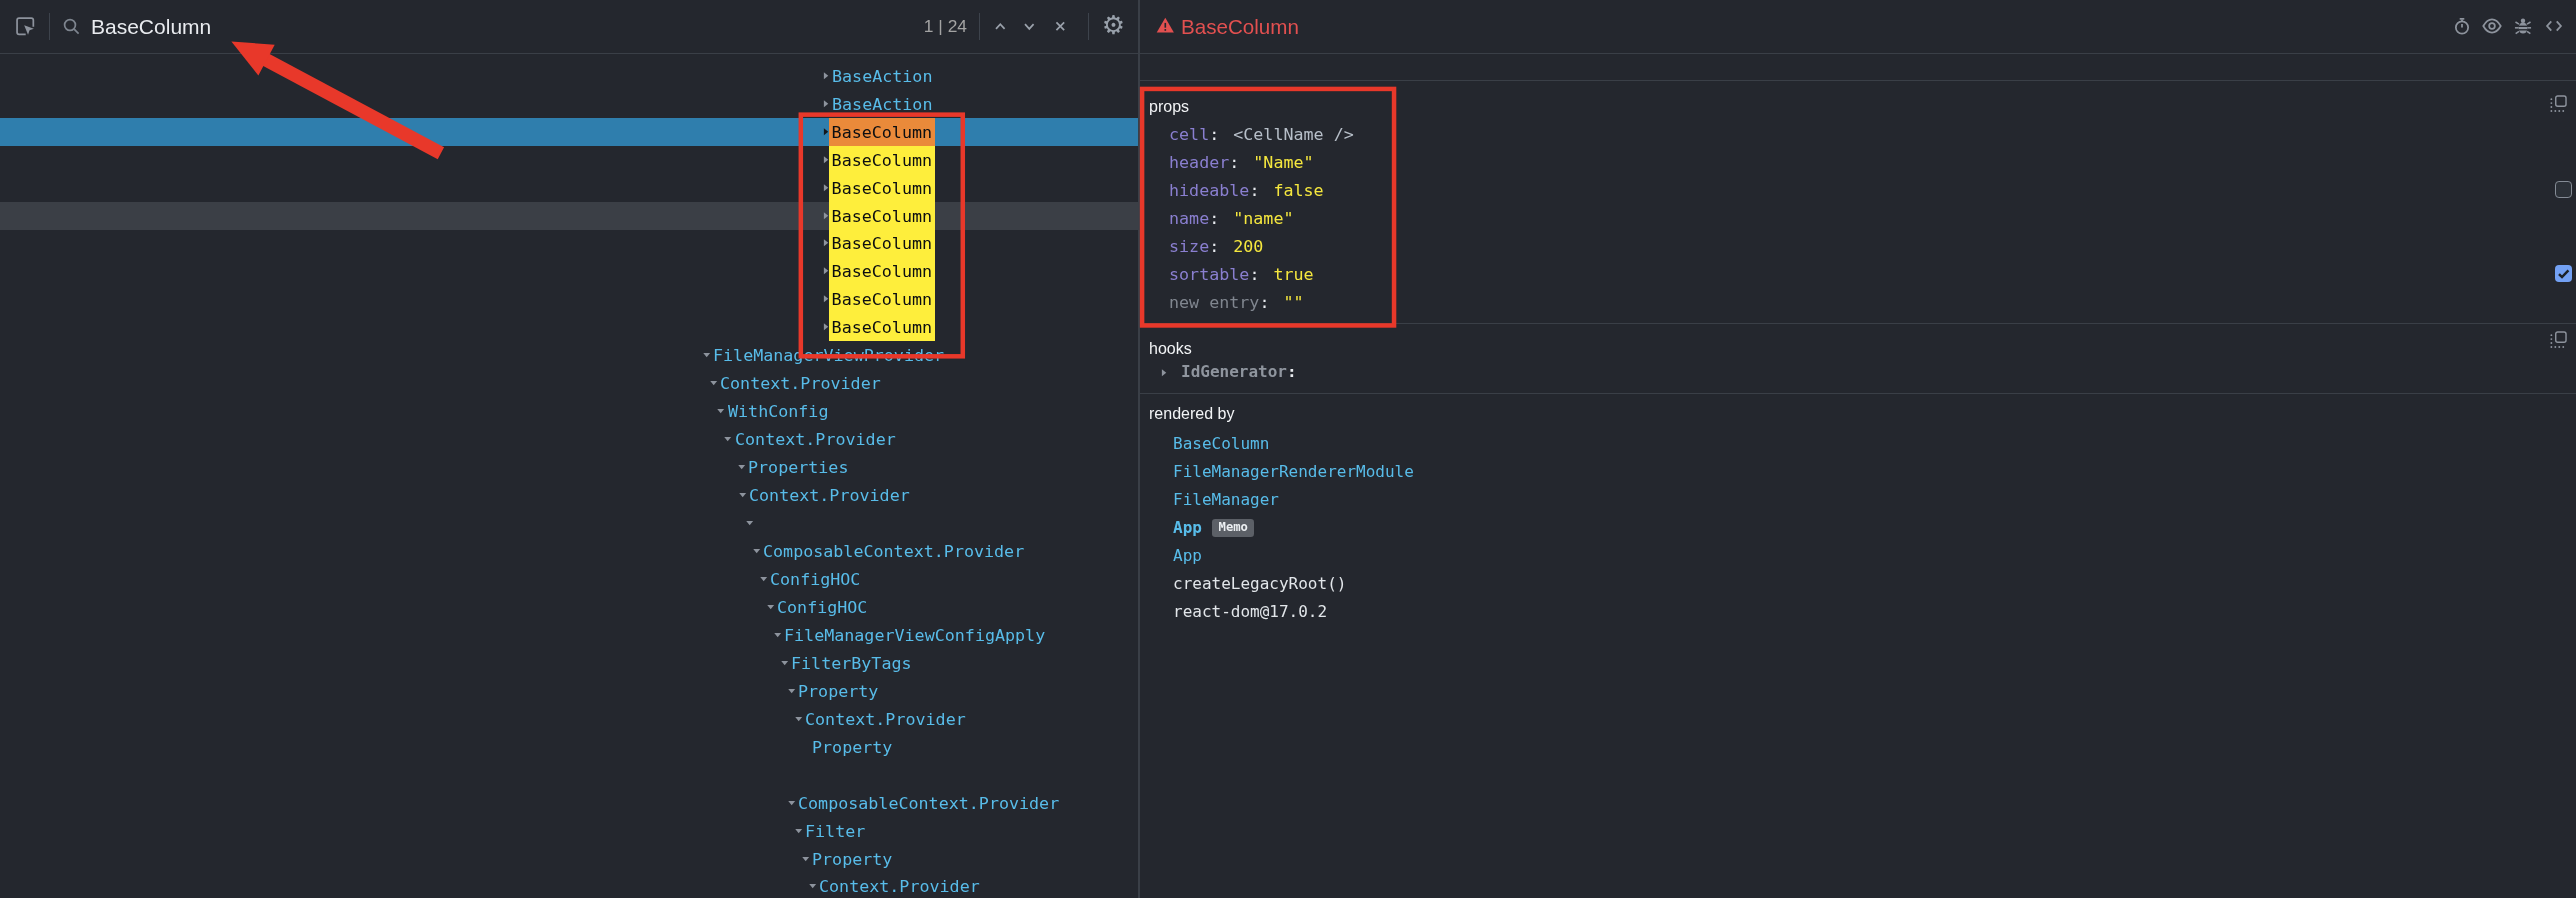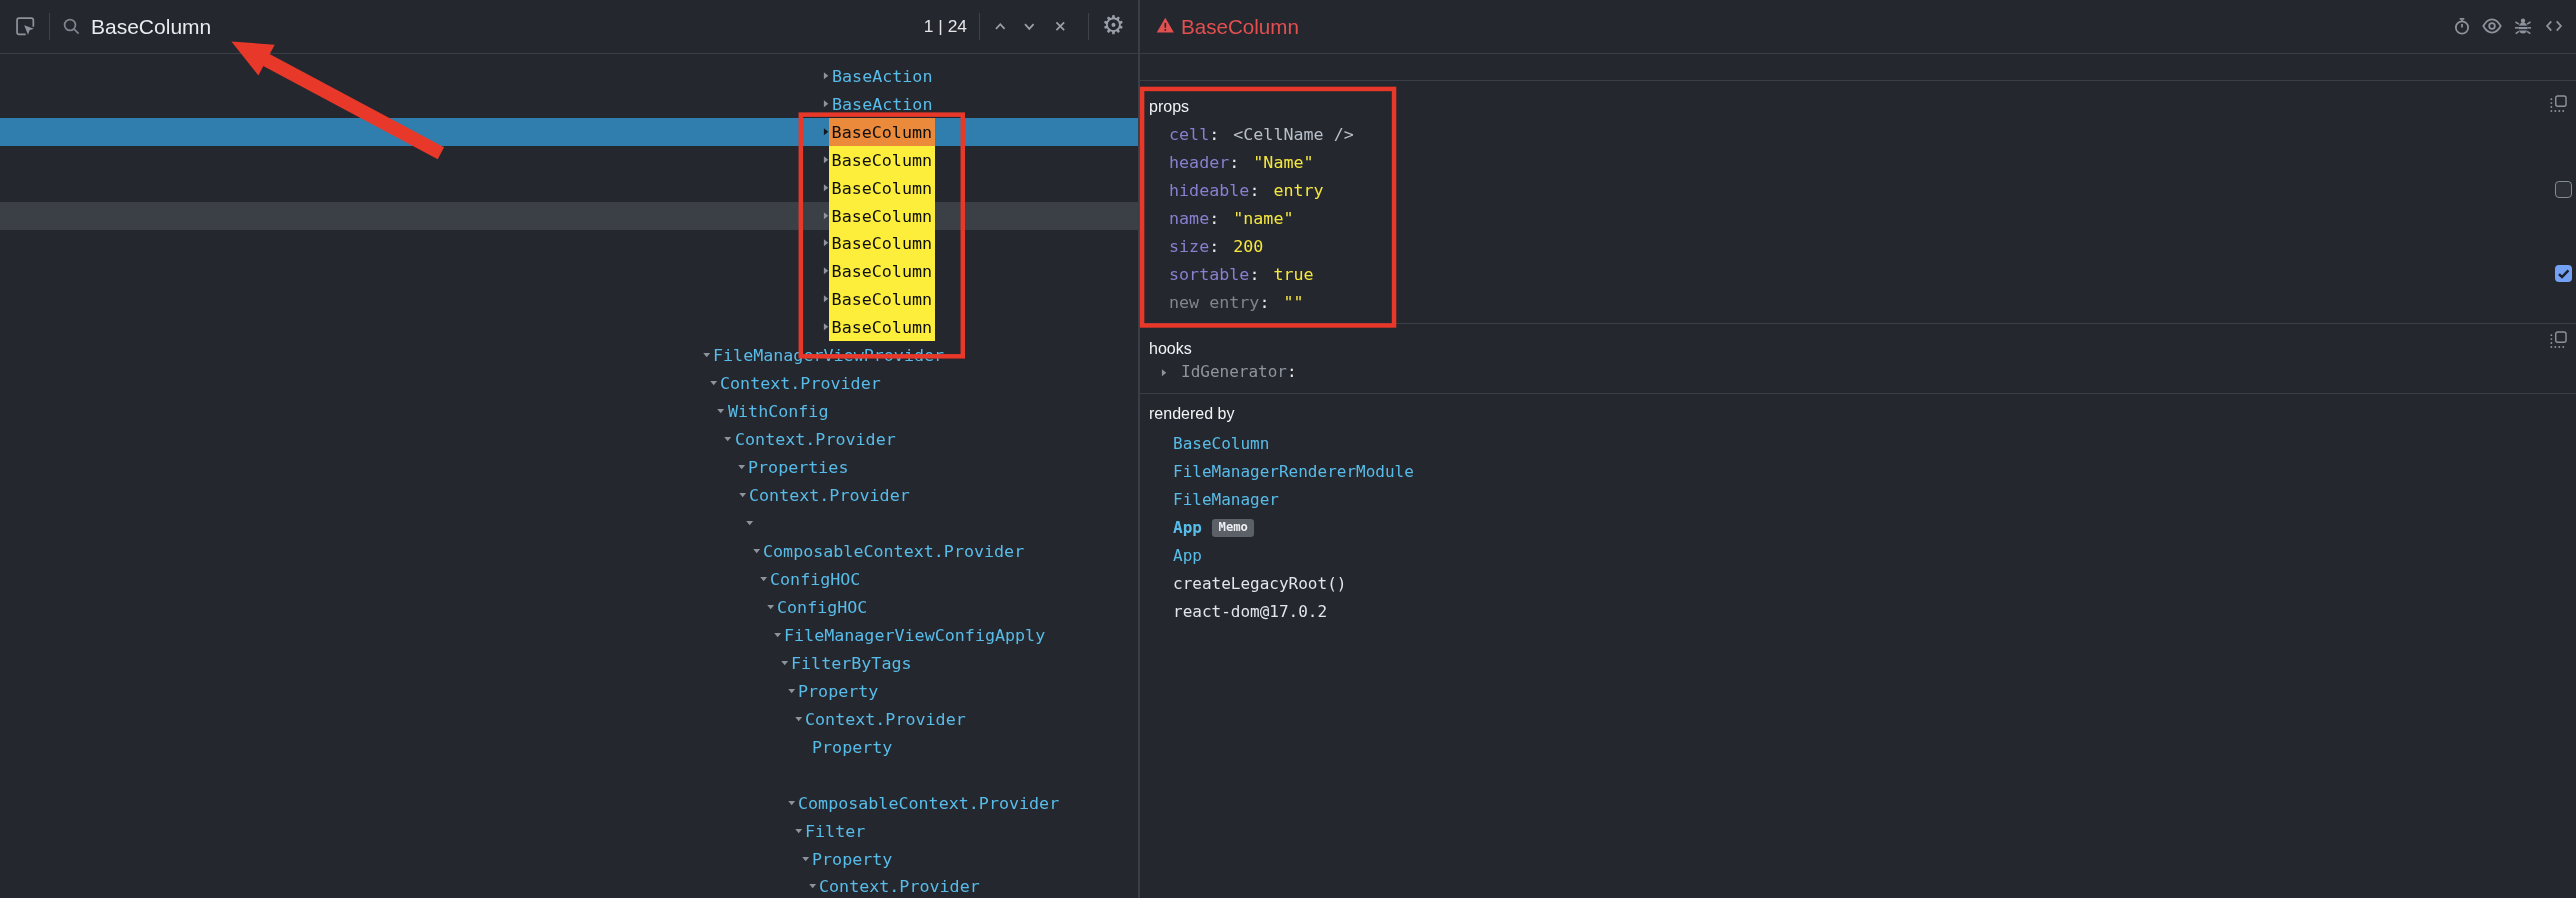--- a/index.html
+++ b/index.html
@@ -6,21 +6,21 @@
   .app{position:relative;width:2576px;height:899px;background:#24272e;overflow:hidden;
        font-family:"Liberation Sans",sans-serif;color:#eef0f3;}
   .abs{position:absolute;}
   
   .hline{position:absolute;height:1.3px;background:#3a3f47;}
   .vsep{position:absolute;width:1.3px;background:#3d434c;}
   .vdivider{position:absolute;left:1138px;top:0;width:1.9px;height:899px;background:#3a3f47;cursor:col-resize;}
   .searchtext{position:absolute;left:91px;top:13.5px;height:26px;line-height:26px;
               font-size:21px;color:#e9ebef;white-space:pre;}
   .count{position:absolute;left:874px;top:14px;width:93px;height:24.4px;line-height:24.4px;
-         text-align:right;font-size:17.4px;color:#e5e5e5;white-space:pre;}
+         text-align:right;font-size:17.4px;color:#a3a3a3;white-space:pre;}
   .gear{position:absolute;left:1098px;top:8.4px;width:31px;height:35px;line-height:35px;text-align:center;
         font-size:26px;color:#98a0aa;font-family:"DejaVu Sans",sans-serif;}
   .rtitle{position:absolute;left:1181px;top:13.5px;height:26px;line-height:26px;font-size:20.6px;color:#e25050;}
   .iconbtn{position:absolute;cursor:pointer;}
   
   .tree{position:absolute;left:0;top:54px;width:1138px;height:845px;overflow:hidden;}
   .trow{position:absolute;left:0;width:1138px;height:28px;cursor:pointer;}
   .trow.sel{background:#2f7ead;}
   .trow.hov{background:#3b3f46;}
   .tarrow{position:absolute;top:6.1px;width:15.4px;height:15.4px;}
@@ -32,21 +32,21 @@
   .right{position:absolute;left:1140px;top:0;width:1436px;height:899px;overflow:hidden;}
   .sectitle{position:absolute;left:9px;height:24.4px;line-height:24.4px;font-size:16px;color:#f2f4f6;}
   .prow{position:absolute;left:0;width:1436px;height:28px;line-height:28px;
         font-size:16.7px;font-family:"DejaVu Sans Mono",monospace;white-space:pre;}
   .pkey{color:#8a7fd0;} .pkey.muted{color:#80868f;}
   .pcolon{color:#e8ebef;}
   .pval{margin-left:14px;}
   .v-string,.v-primitive{color:#f5e73e;}
   .v-element{color:#b7bfc9;}
   .hookrow{position:absolute;height:28px;line-height:28px;font-size:16px;
-           font-family:"DejaVu Sans Mono",monospace;white-space:pre;}
+           font-family:"DejaVu Sans Mono",monospace;white-space:pre;font-weight:bold;}
   .hooklabel{color:#8f959e;} .hookcolon{color:#e8ebef;}
   .ritem{position:absolute;left:33px;height:28px;line-height:28px;font-size:16px;
          font-family:"DejaVu Sans Mono",monospace;white-space:pre;color:#e2e6ea;}
   .ritem.link{color:#58bce9;cursor:pointer;}
   .badge{display:inline-block;margin-left:10.3px;padding:0.6px 6.4px;border-radius:3.2px;background:#5c6067;
          color:#eceff2;font-size:12.2px;line-height:17.4px;vertical-align:1.9px;
          font-family:"DejaVu Sans Mono",monospace;}
   .checkbox{position:absolute;width:17.4px;height:17.4px;border-radius:3.9px;cursor:pointer;box-sizing:border-box;}
   .checkbox.unchecked{background:#2c3138;border:1.6px solid #858c96;}
   .checkbox.checked{background:#73a1f4;}
@@ -330,21 +330,21 @@
           <circle cx="3" cy="21.5" r="1.2"></circle>
             <circle cx="8" cy="21.5" r="1.2"></circle>
             <circle cx="13" cy="21.5" r="1.2"></circle>
             <circle cx="18" cy="21.5" r="1.2"></circle>
         </g>
       </svg>
     </span>
     <div id="props-rows">
         <div class="prow" style="top: 120px;"><span style="margin-left:29px;" class="pkey">cell</span><span class="pcolon">:</span><span class="pval v-element">&lt;CellName /&gt;</span></div>
         <div class="prow" style="top: 148px;"><span style="margin-left:29px;" class="pkey">header</span><span class="pcolon">:</span><span class="pval v-string">"Name"</span></div>
-        <div class="prow" style="top: 176px;"><span style="margin-left:29px;" class="pkey">hideable</span><span class="pcolon">:</span><span class="pval v-primitive">entry</span></div>
+        <div class="prow" style="top: 176px;"><span style="margin-left:29px;" class="pkey">hideable</span><span class="pcolon">:</span><span class="pval v-primitive">false</span></div>
         <div class="prow" style="top: 204px;"><span style="margin-left:29px;" class="pkey">name</span><span class="pcolon">:</span><span class="pval v-string">"name"</span></div>
         <div class="prow" style="top: 232px;"><span style="margin-left:29px;" class="pkey">size</span><span class="pcolon">:</span><span class="pval v-primitive">200</span></div>
         <div class="prow" style="top: 260px;"><span style="margin-left:29px;" class="pkey">sortable</span><span class="pcolon">:</span><span class="pval v-primitive">true</span></div>
         <div class="prow" style="top: 288px;"><span style="margin-left:29px;" class="pkey muted">new entry</span><span class="pcolon">:</span><span class="pval v-string">""</span></div>
       </div>
 
     <div class="sectitle" style="top:337px;">hooks</div>
     <span class="iconbtn" style="left:1409px;top:330px;">
       <svg width="19" height="19" viewBox="0 0 24 24">
         <rect x="8.5" y="2.5" width="13" height="13" rx="2.5" fill="none" stroke="#8d939d" stroke-width="1.8"></rect>

